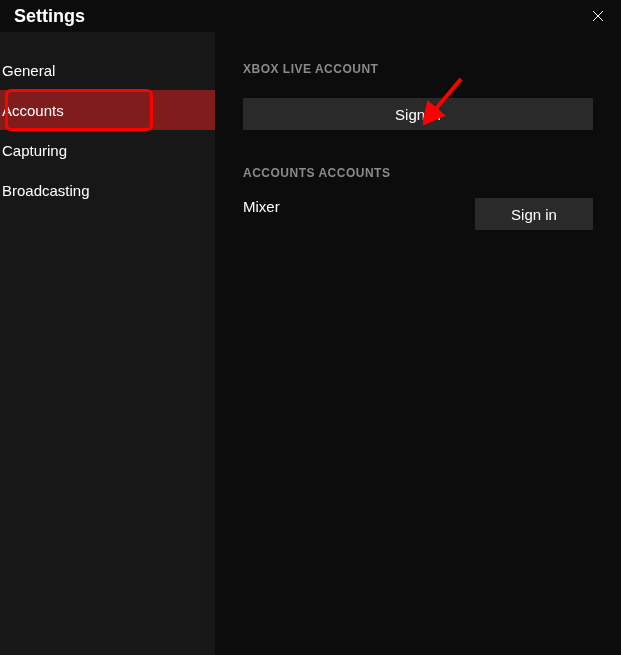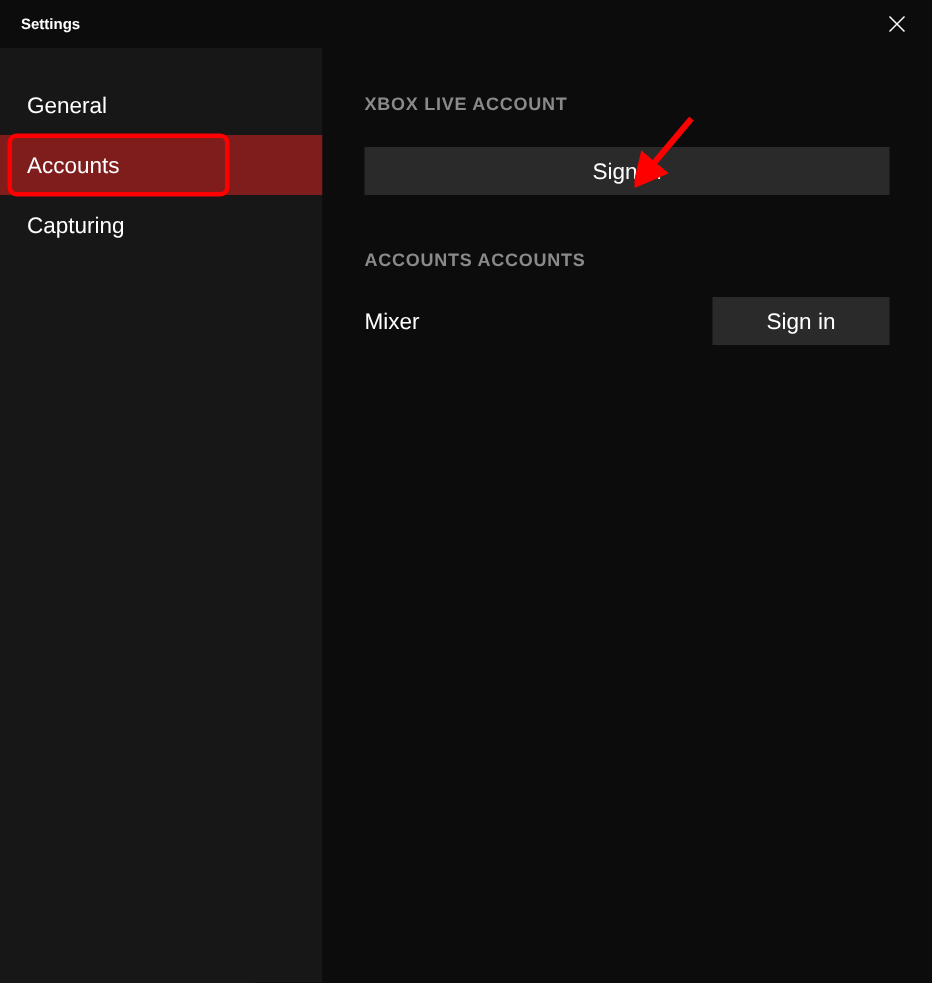--- a/index.html
+++ b/index.html
@@ -17,21 +17,21 @@
       position: relative;
     }
     .header {
       height: 32px;
       display: flex;
       align-items: center;
       justify-content: space-between;
       padding: 0 0 0 14px;
     }
     .title {
-      font-size: 10px;
+      font-size: 18px;
       font-weight: 600;
       color: #ffffff;
     }
     .close-btn {
       width: 46px;
       height: 32px;
       display: flex;
       align-items: center;
       justify-content: center;
       cursor: pointer;
@@ -47,21 +47,21 @@
     }
     .sidebar {
       width: 215px;
       background: #171717;
       padding-top: 18px;
     }
     .sidebar-item {
       height: 40px;
       display: flex;
       align-items: center;
-      padding-left: 18px;
+      padding-left: 2px;
       font-size: 15px;
       color: #ffffff;
       cursor: pointer;
     }
     .sidebar-item.active {
       background: #7f1d1d;
     }
     .highlight-box {
       position: absolute;
       border: 3px solid #ff0000;
@@ -93,21 +93,20 @@
       height: 32px;
       background: #2a2a2a;
       border: none;
       color: #ffffff;
       font-size: 15px;
       cursor: pointer;
       font-family: inherit;
     }
     .account-row {
       display: flex;
-      align-items: center;
       justify-content: space-between;
       margin-bottom: 10px;
     }
     .account-label {
       font-size: 15px;
       color: #ffffff;
     }
     .small-button {
       width: 118px;
       height: 32px;
@@ -142,20 +141,23 @@
   <div class="sidebar">
     <div class="sidebar-item">
       <span>General</span>
     </div>
     <div class="sidebar-item active">
       <span>Accounts</span>
     </div>
     <div class="sidebar-item">
       <span>Capturing</span>
     </div>
+    <div class="sidebar-item">
+      <span>Broadcasting</span>
+    </div>
   </div>
 
   <div class="main">
     <div class="section-header">XBOX LIVE ACCOUNT</div>
     <button class="full-button">Sign in</button>
 
     <div class="section-header second">ACCOUNTS ACCOUNTS</div>
 
     <div class="account-row">
       <span class="account-label">Mixer</span>

